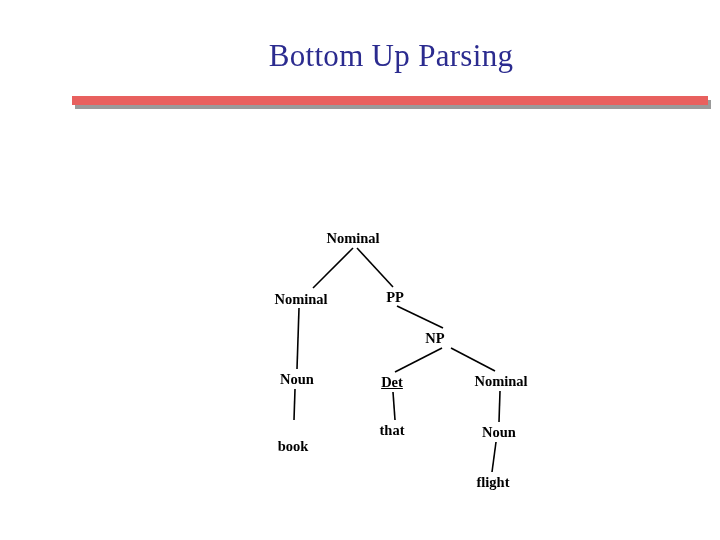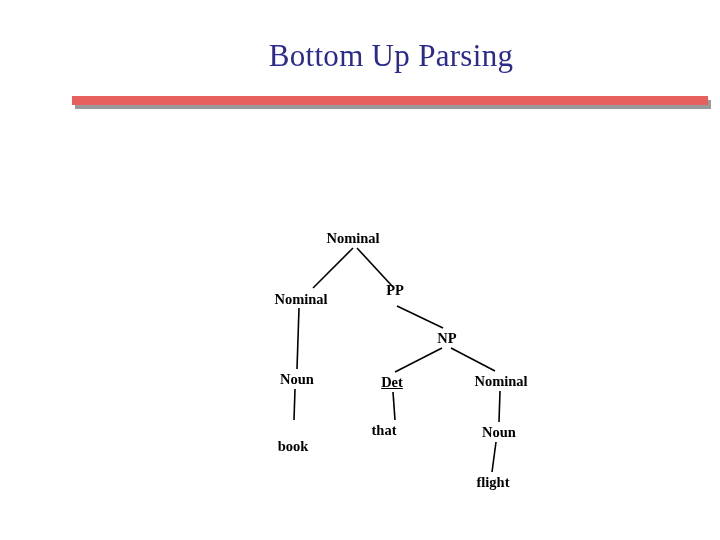--- a/index.html
+++ b/index.html
@@ -95,25 +95,25 @@
       <line x1="420" y1="348" x2="464" y2="371"></line>
       <line x1="264" y1="389" x2="263" y2="420"></line>
       <line x1="362" y1="392" x2="364" y2="420"></line>
       <line x1="469" y1="391" x2="468" y2="422"></line>
       <line x1="465" y1="442" x2="461" y2="472"></line>
     </g>
   </svg>
 
   <div class="node" style="left:322px; top:230px;">Nominal</div>
   <div class="node" style="left:270px; top:291px;">Nominal</div>
-  <div class="node" style="left:364px; top:282px;">PP</div>
-  <div class="node" style="left:416px; top:330px;">NP</div>
+  <div class="node" style="left:364px; top:289px;">PP</div>
+  <div class="node" style="left:404px; top:330px;">NP</div>
   <div class="node" style="left:266px; top:371px;">Noun</div>
   <div class="node" style="left:361px; top:374px;text-decoration:underline;">Det</div>
   <div class="node" style="left:470px; top:373px;">Nominal</div>
   <div class="node" style="left:262px; top:438px;">book</div>
-  <div class="node" style="left:353px; top:422px;">that</div>
+  <div class="node" style="left:361px; top:422px;">that</div>
   <div class="node" style="left:468px; top:424px;">Noun</div>
   <div class="node" style="left:462px; top:474px;">flight</div>
 
   <div class="page-num">38</div>
 
 </div>
 
 </body></html>

